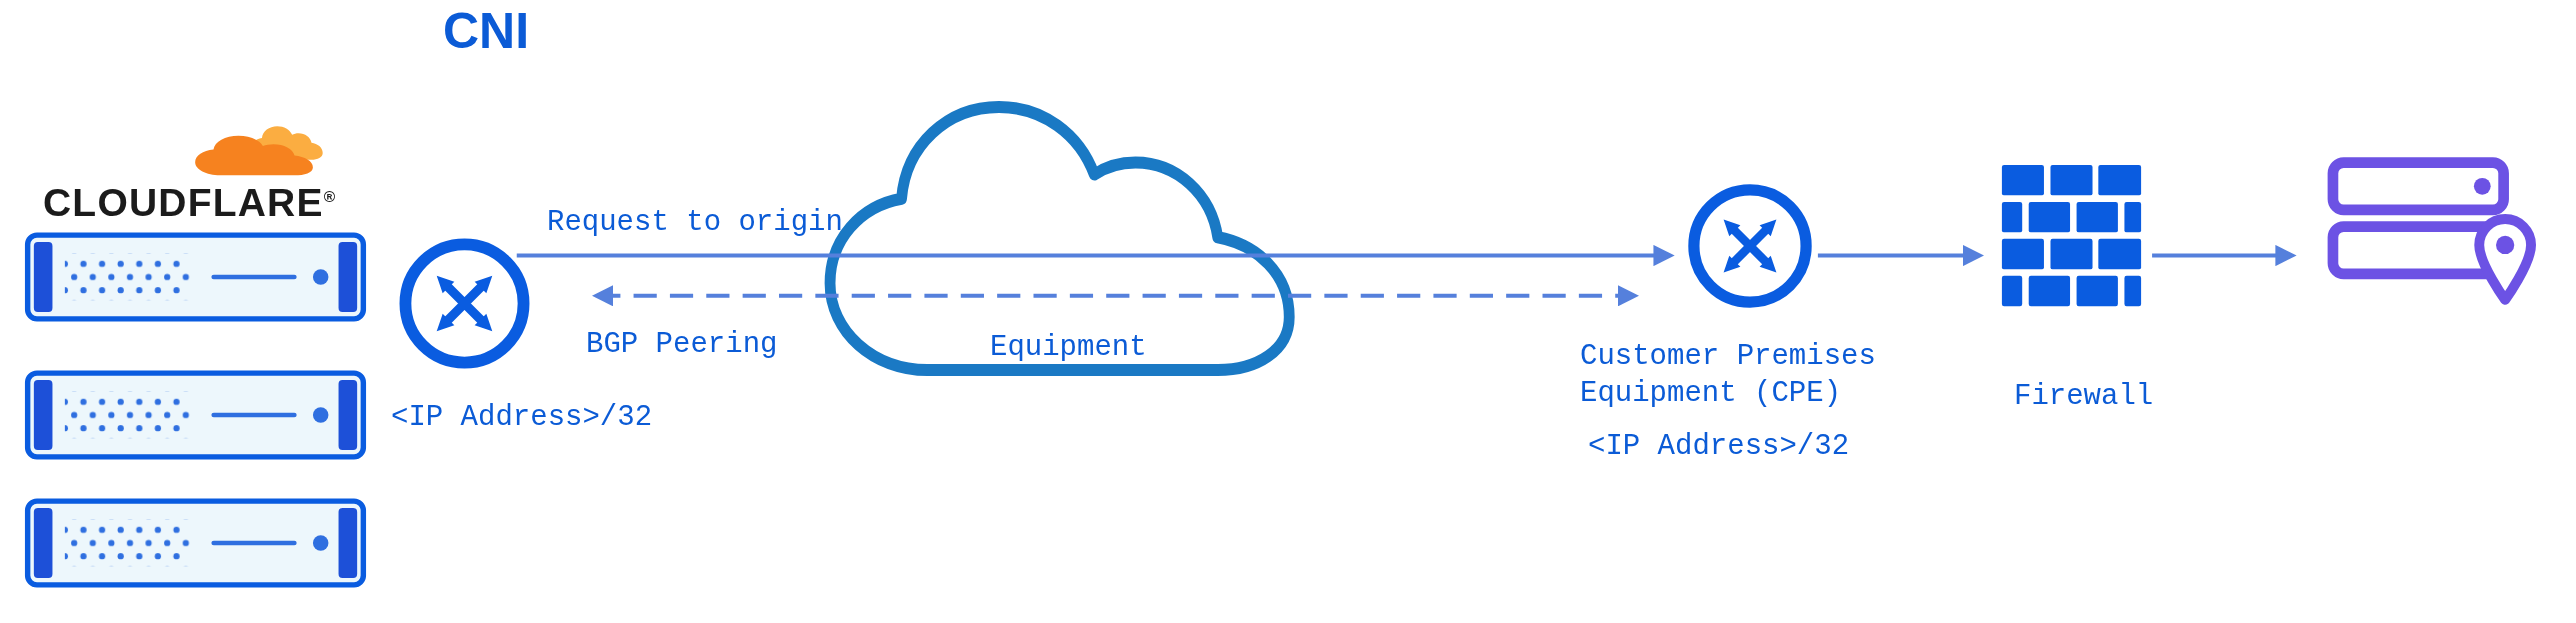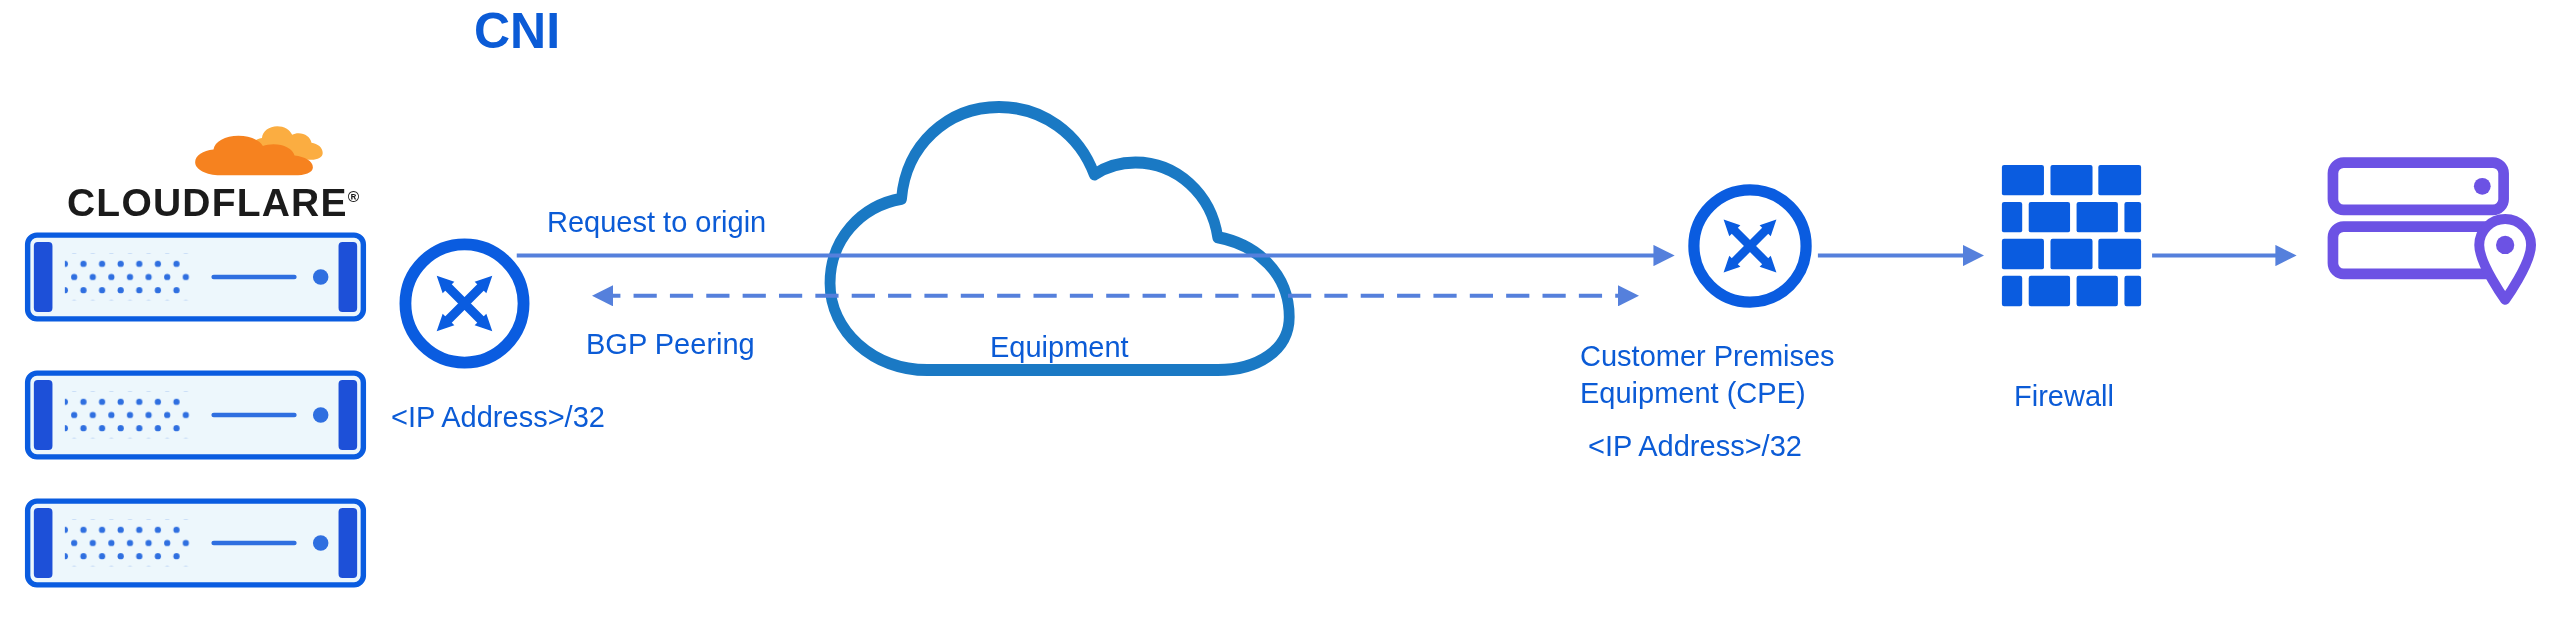--- a/index.html
+++ b/index.html
@@ -1,24 +1,24 @@
 <!DOCTYPE html>
 <html style="--text_blue: #0b5bd6; --icon_blue: #0a5ce0; --arrow_blue: #5580dc; --cloud_blue: #1a79c4; --server_fill: #edf7fc; --server_ear: #1d50d8; --server_detail: #2f6fe0; --purple: #6c52e4; --orange: #f6821f; --orange_light: #fbad41; --wordmark_black: #1b1b1b;font-size:12.4px"><head>
 <meta charset="utf-8">
 <title>CNI Diagram</title>
 <style>
   * { margin:0; padding:0; box-sizing:border-box; }
   html, body { background:#ffffff; }
   body { font-family:"Liberation Sans","DejaVu Sans",sans-serif; }
   .canvas { position:relative; width:2576px; height:624px; background:#ffffff; overflow:hidden; }
   .abs { position:absolute; }
-  .lbl { position:absolute; font-size:29px; color:var(--text_blue); white-space:nowrap; }
+  .lbl { position:absolute; font-size:29px; color:var(--text_blue); white-space:nowrap;font-family:Liberation Mono, monospace; }
   .lbl.wrap { white-space:normal; line-height:1.28; }
-  .title { position:absolute; font-size:50px; font-weight:600; color:var(--text_blue);margin-left:31px; }
-  .wordmark { position:absolute; font-size:39px; font-weight:700; letter-spacing:1.2px; color:var(--wordmark_black);margin-left:24px; }
+  .title { position:absolute; font-size:50px; font-weight:600; color:var(--text_blue); }
+  .wordmark { position:absolute; font-size:39px; font-weight:700; letter-spacing:1.2px; color:var(--wordmark_black); }
   .wordmark .reg { font-size:15.5px; vertical-align:super; font-weight:700; }
   svg { display:block; }
   .connectors { position:absolute; left:0; top:0; }
   .cloud-shape { fill:#ffffff; stroke:var(--cloud_blue); stroke-width:5; stroke-linejoin:round; }
   .stroke-arrow { stroke:var(--arrow_blue); }
   .fill-arrow { fill:var(--arrow_blue); }
   .router-circle { fill:#ffffff; stroke:var(--icon_blue); }
   .router-x { stroke:var(--icon_blue); fill:none; }
   .fill-ic { fill:var(--icon_blue); }
   .server-body { fill:var(--server_fill); stroke:var(--icon_blue); }

